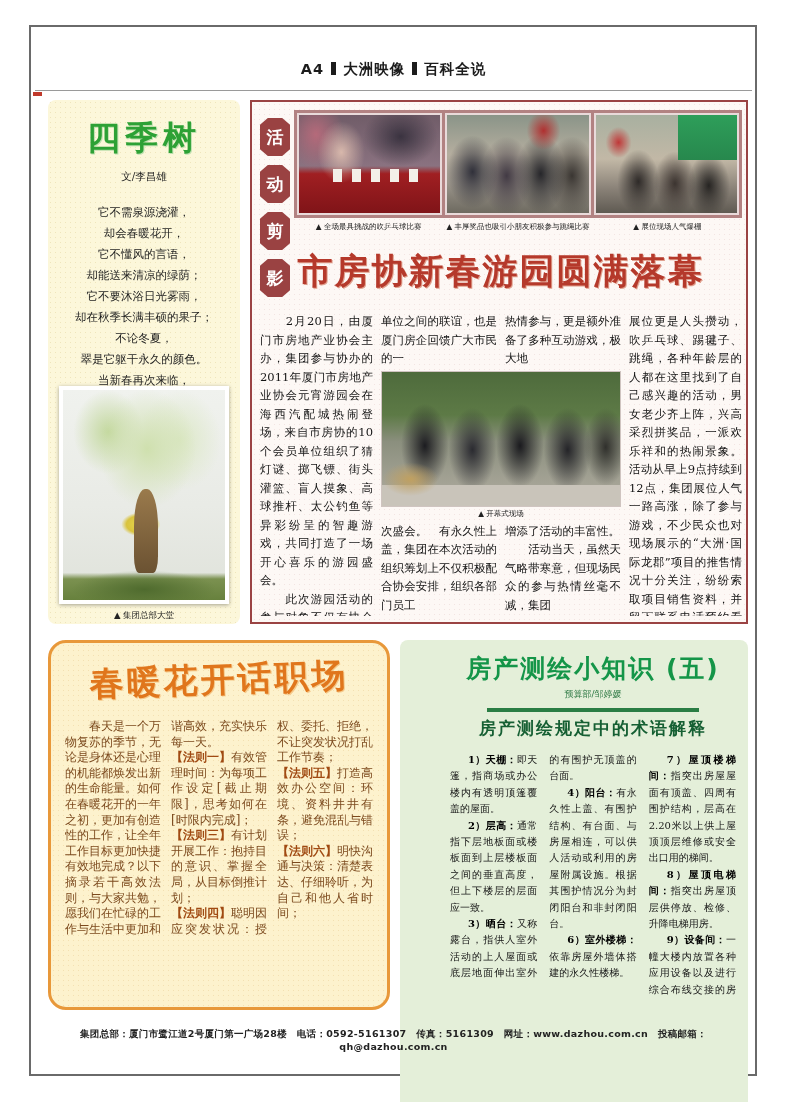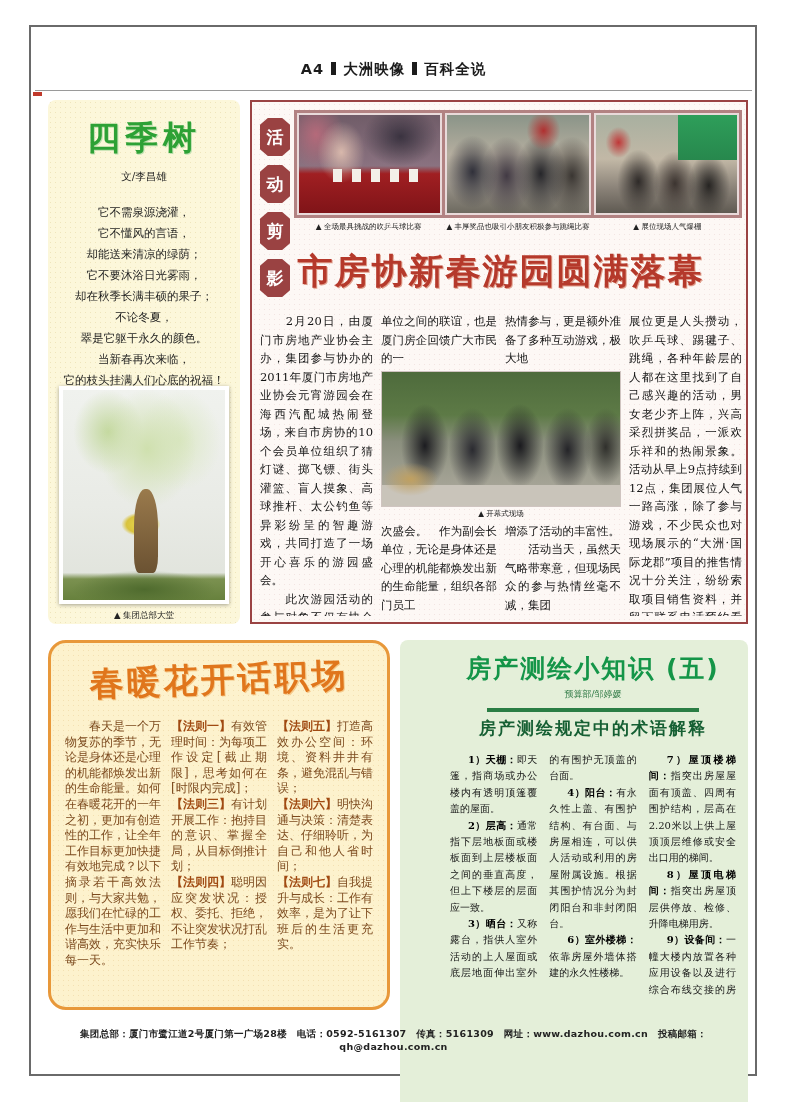--- a/index.html
+++ b/index.html
@@ -198,20 +198,21 @@
   </div>
   <div class="header-rule"></div>
   <div class="header-tick"></div>
 
   <div class="poem-box">
     <div class="poem-title">四季树</div>
     <div class="poem-author">文/李昌雄</div>
     <div class="poem">
 
     <div class="pline">它不需泉源浇灌，</div>
+        <div class="pline">却会春暖花开，</div>
         <div class="pline">它不懂风的言语，</div>
         <div class="pline">却能送来清凉的绿荫；</div>
         <div class="pline">它不要沐浴日光雾雨，</div>
         <div class="pline">却在秋季长满丰硕的果子；</div>
         <div class="pline">不论冬夏，</div>
         <div class="pline">翠是它躯干永久的颜色。</div>
         <div class="pline">当新春再次来临，</div>
         <div class="pline">它的枝头挂满人们心底的祝福！</div>
       </div>
     <div class="tree-frame">
@@ -247,21 +248,21 @@
       <div class="acol btxt">　　2月20日，由厦门市房地产业协会主办，集团参与协办的2011年厦门市房地产业协会元宵游园会在海西汽配城热闹登场，来自市房协的10个会员单位组织了猜灯谜、掷飞镖、街头灌篮、盲人摸象、高球推杆、太公钓鱼等异彩纷呈的智趣游戏，共同打造了一场开心喜乐的游园盛会。
 　　此次游园活动的参与对象不仅有协会会员单位的内部员工，也有部分外部民众，可以说既是会员</div>
       <div class="amid">
         <div class="arow">
           <div class="acell btxt">单位之间的联谊，也是厦门房企回馈广大市民的一</div>
           <div class="acell btxt">热情参与，更是额外准备了多种互动游戏，极大地</div>
         </div>
         <div class="aphoto"></div>
         <div class="acap">▲ 开幕式现场</div>
         <div class="arow">
-          <div class="acell btxt">次盛会。　作为副会长单位，无论是身体还是心理的机能都焕发出新的生命能量，组织各部门员工</div>
+          <div class="acell btxt">次盛会。　有永久性上盖，集团在本次活动的组织筹划上不仅积极配合协会安排，组织各部门员工</div>
           <div class="acell btxt">增添了活动的丰富性。
 　　活动当天，虽然天气略带寒意，但现场民众的参与热情丝毫不减，集团</div>
         </div>
       </div>
       <div class="acol btxt">展位更是人头攒动，吹乒乓球、踢毽子、跳绳，各种年龄层的人都在这里找到了自己感兴趣的活动，男女老少齐上阵，兴高采烈拼奖品，一派欢乐祥和的热闹景象。活动从早上9点持续到12点，集团展位人气一路高涨，除了参与游戏，不少民众也对现场展示的“大洲·国际龙郡”项目的推售情况十分关注，纷纷索取项目销售资料，并留下联系电话预约看房时间。</div>
     </div>
   </div>
 
   <div class="rules-box">
     <div class="rules-title">春暖花开话职场</div>
@@ -272,21 +273,20 @@
 
 
         <p class="rule"><span class="rtag">【法则三】</span><span>有计划开展工作：抱持目的意识、掌握全局，从目标倒推计划；</span></p>
 
         <p class="rule"><span class="rtag">【法则四】</span><span>聪明因应突发状况：授权、委托、拒绝，不让突发状况打乱工作节奏；</span></p>
 
         <p class="rule"><span class="rtag">【法则五】</span><span>打造高效办公空间：环境、资料井井有条，避免混乱与错误；</span></p>
 
         <p class="rule"><span class="rtag">【法则六】</span><span>明快沟通与决策：清楚表达、仔细聆听，为自己和他人省时间；</span></p>
 
-        <p class="rule"><span class="rtag">【法则七】</span><span>自我提升与成长：工作有效率，是为了让下班后的生活更充实。</span></p>
       </div>
   </div>
 
   <div class="defs-box">
     <div class="defs-title">房产测绘小知识 (五)</div>
     <div class="defs-byline">预算部/邹婷媛</div>
     <div class="defs-rule"></div>
     <div class="defs-subtitle">房产测绘规定中的术语解释</div>
     <div class="defs-flow">
 

